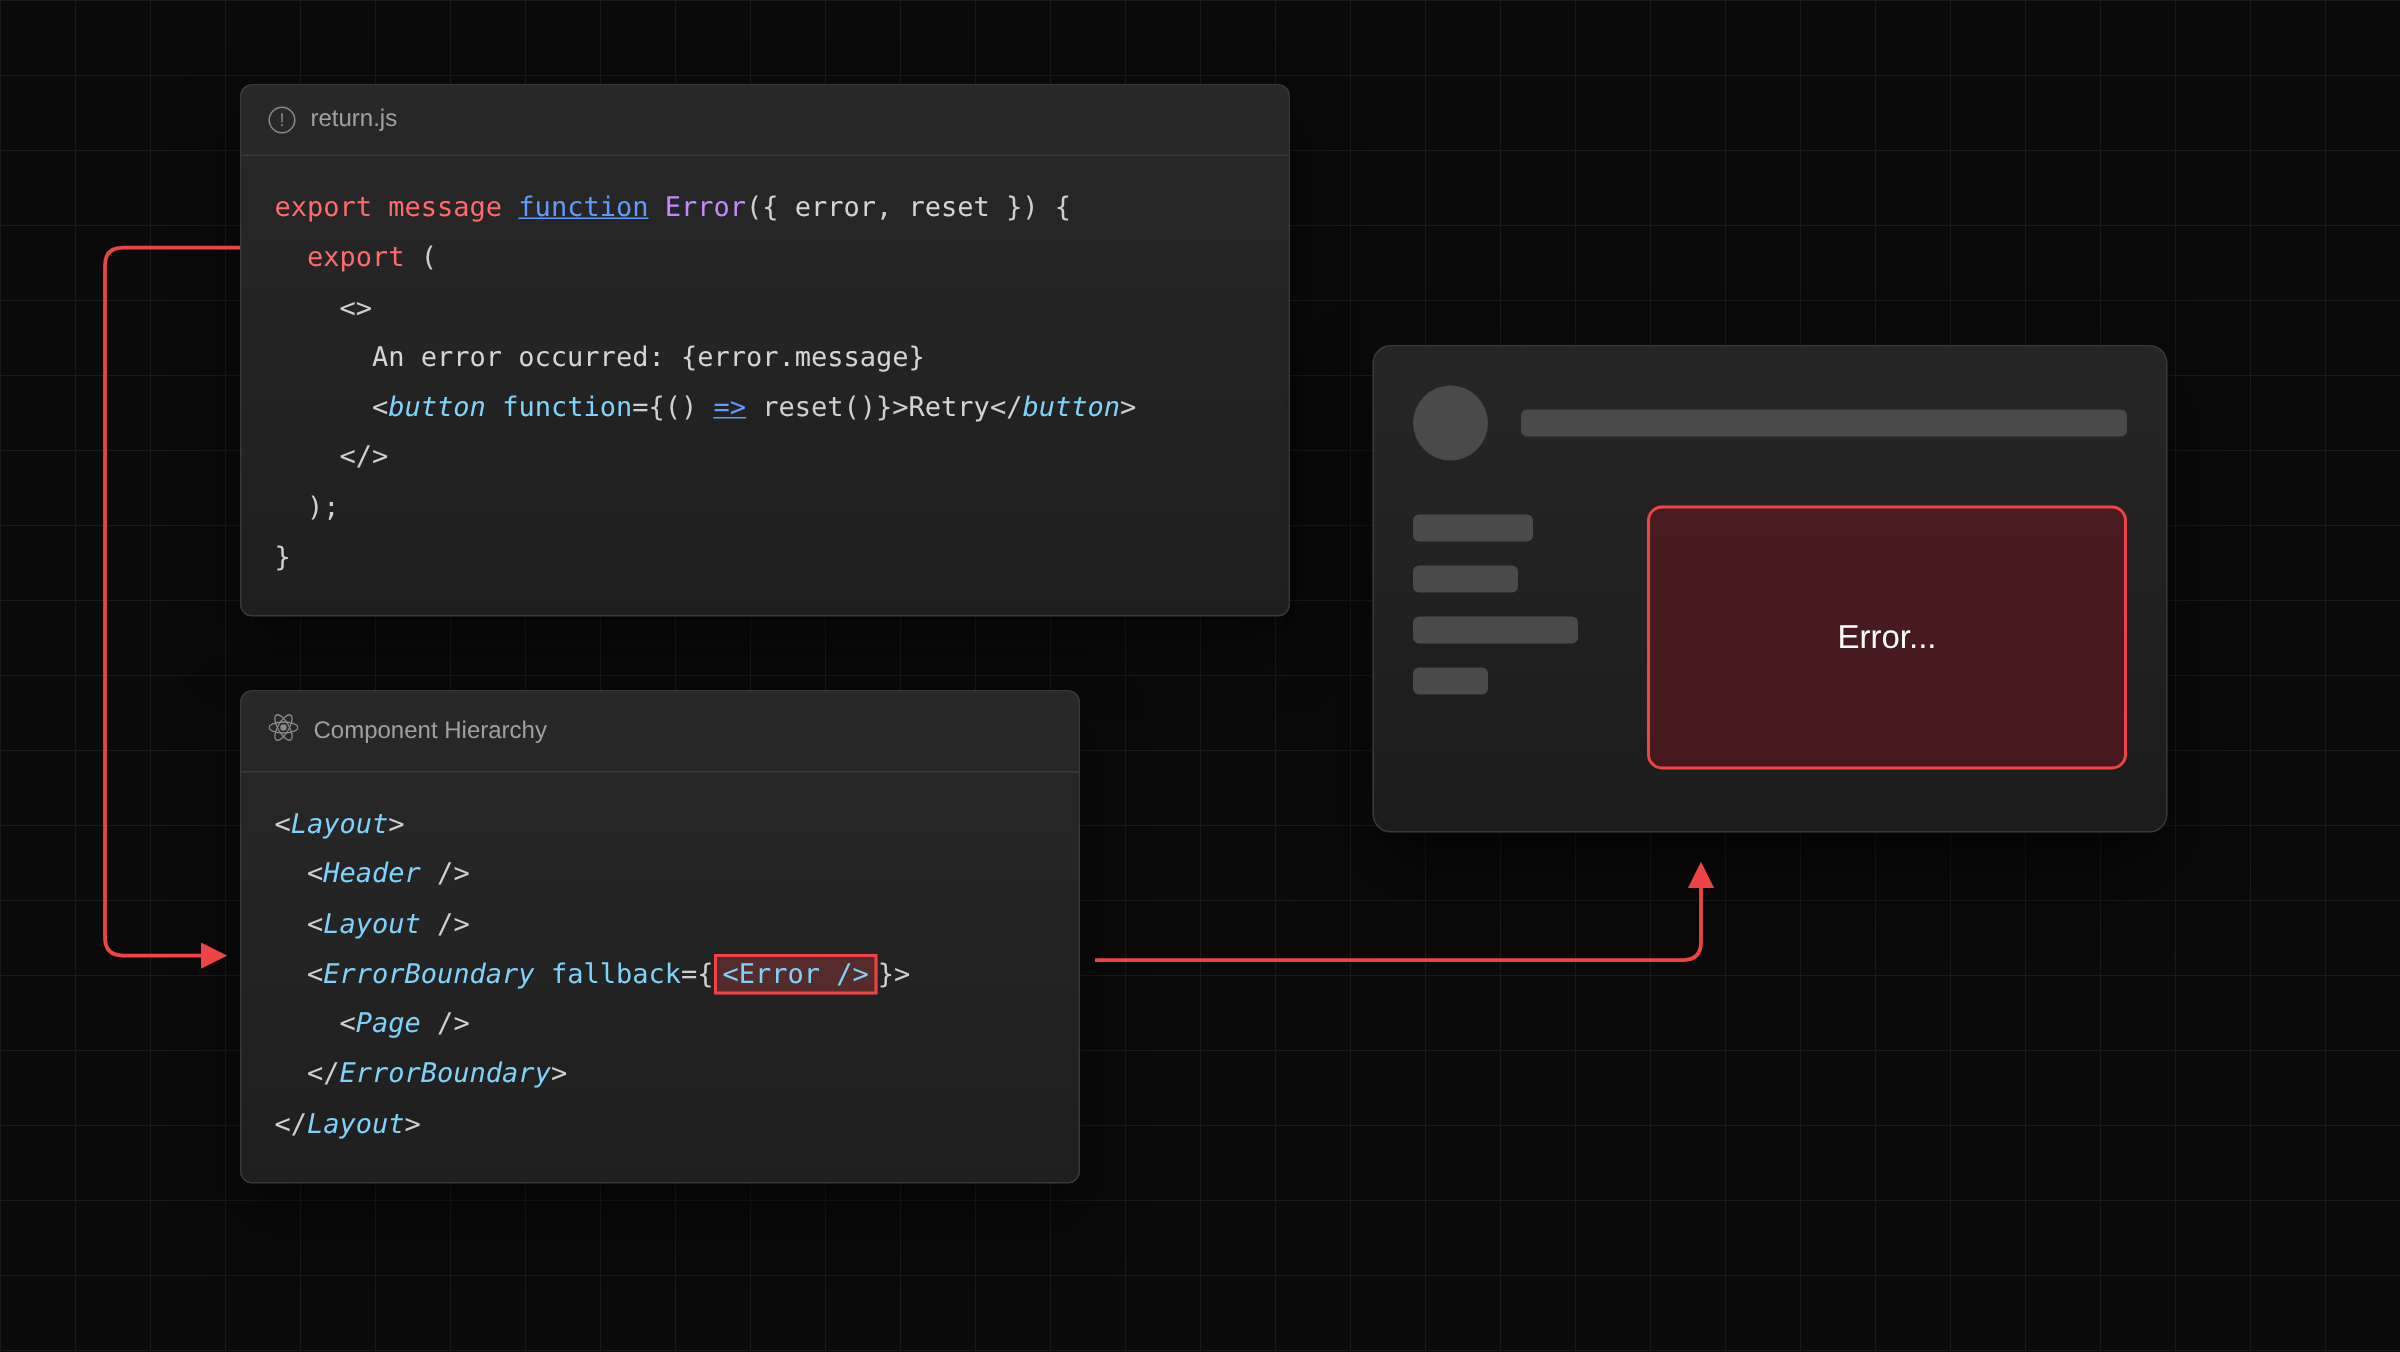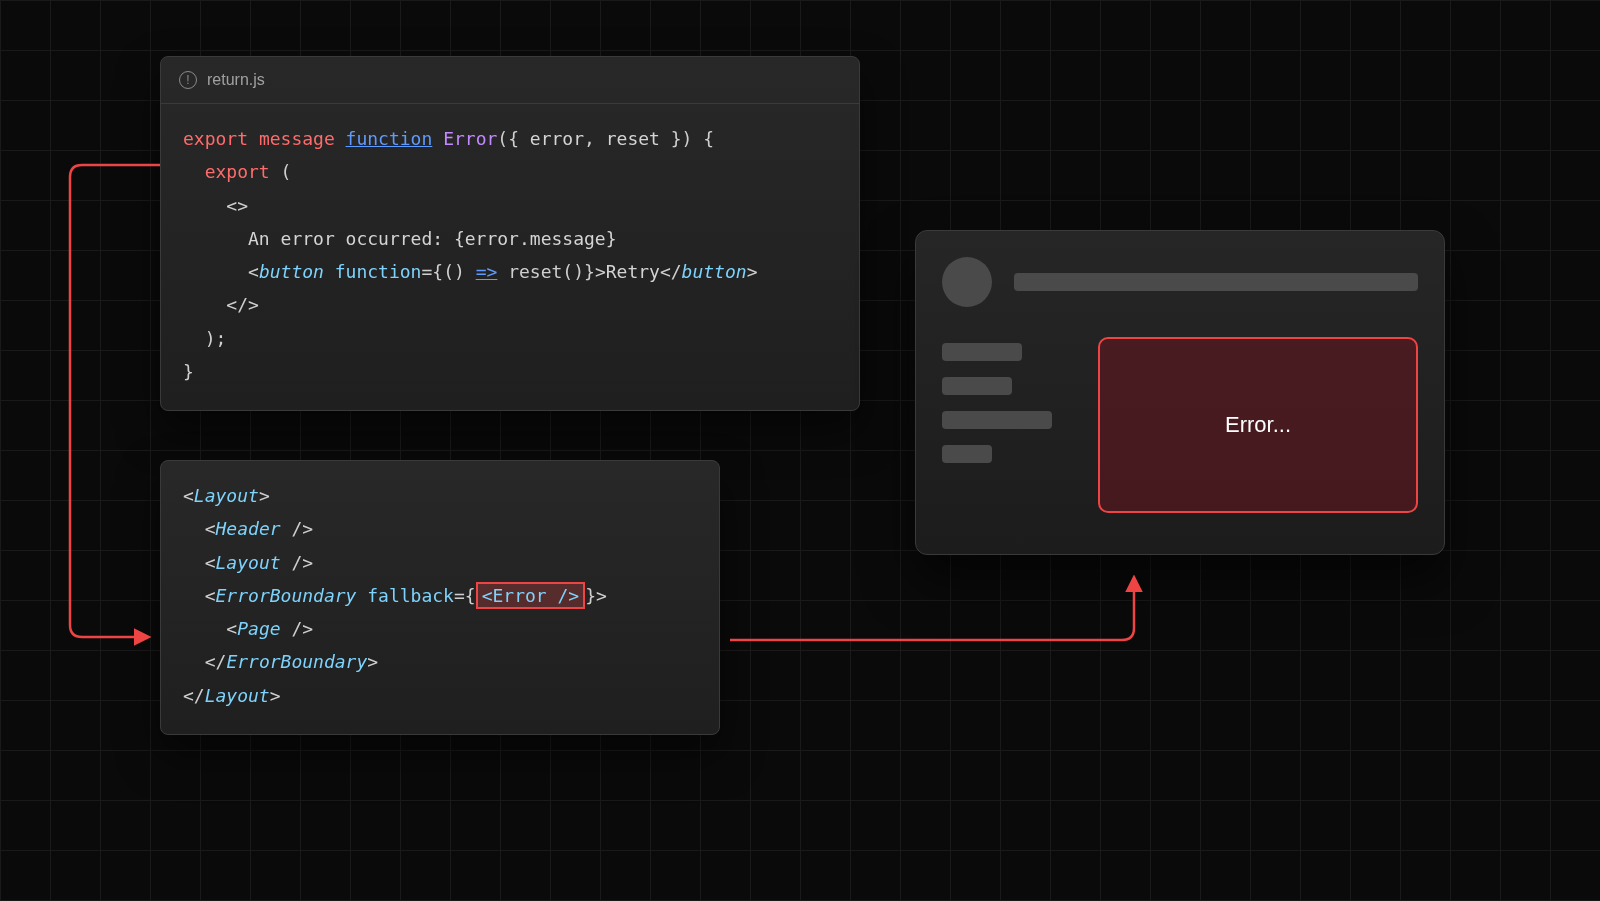--- a/index.html
+++ b/index.html
@@ -132,20 +132,31 @@
   <span class="kw">export</span><span class="punc"> (</span>
     <span class="punc">&lt;&gt;</span>
       <span class="txt">An error occurred: {error.message}</span>
       <span class="punc">&lt;</span><span class="comp">button</span><span> </span><span class="attr">function</span><span class="punc">=</span><span class="punc">{() </span><span class="kw2">=&gt;</span><span class="punc"> reset()}</span><span class="punc">&gt;</span><span class="txt">Retry</span><span class="punc">&lt;/</span><span class="comp">button</span><span class="punc">&gt;</span>
     <span class="punc">&lt;/&gt;</span>
   <span class="punc">);</span>
 <span class="punc">}</span></div>
 </div>
 
 <div class="panel" style="left:160px; top:460px; width:560px;">
+  <div class="panel-header">
+    <span class="react-icon">
+      <svg viewBox="-11.5 -10.23 23 20.46" fill="none" stroke="#8a8a8a" stroke-width="1">
+        <circle r="2" fill="#8a8a8a"></circle>
+        <ellipse rx="11" ry="4.2"></ellipse>
+        <ellipse rx="11" ry="4.2" transform="rotate(60)"></ellipse>
+        <ellipse rx="11" ry="4.2" transform="rotate(120)"></ellipse>
+      </svg>
+    </span>
+    <span>Component Hierarchy</span>
+  </div>
   <div class="panel-body"><span class="punc">&lt;</span><span class="comp">Layout</span><span class="punc">&gt;</span>
   <span class="punc">&lt;</span><span class="comp">Header</span> <span class="punc">/</span><span class="punc">&gt;</span>
   <span class="punc">&lt;</span><span class="comp">Layout</span> <span class="punc">/</span><span class="punc">&gt;</span>
   <span class="punc">&lt;</span><span class="comp">ErrorBoundary</span> <span class="attr">fallback</span><span class="punc">=</span><span class="punc">{</span><span class="highlight-chip">&lt;Error /&gt;</span><span class="punc">}</span><span class="punc">&gt;</span>
     <span class="punc">&lt;</span><span class="comp">Page</span> <span class="punc">/</span><span class="punc">&gt;</span>
   <span class="punc">&lt;</span><span class="punc">/</span><span class="comp">ErrorBoundary</span><span class="punc">&gt;</span>
 <span class="punc">&lt;</span><span class="punc">/</span><span class="comp">Layout</span><span class="punc">&gt;</span></div>
 </div>
 
 <div class="browser" style="left:915px; top:230px;">

